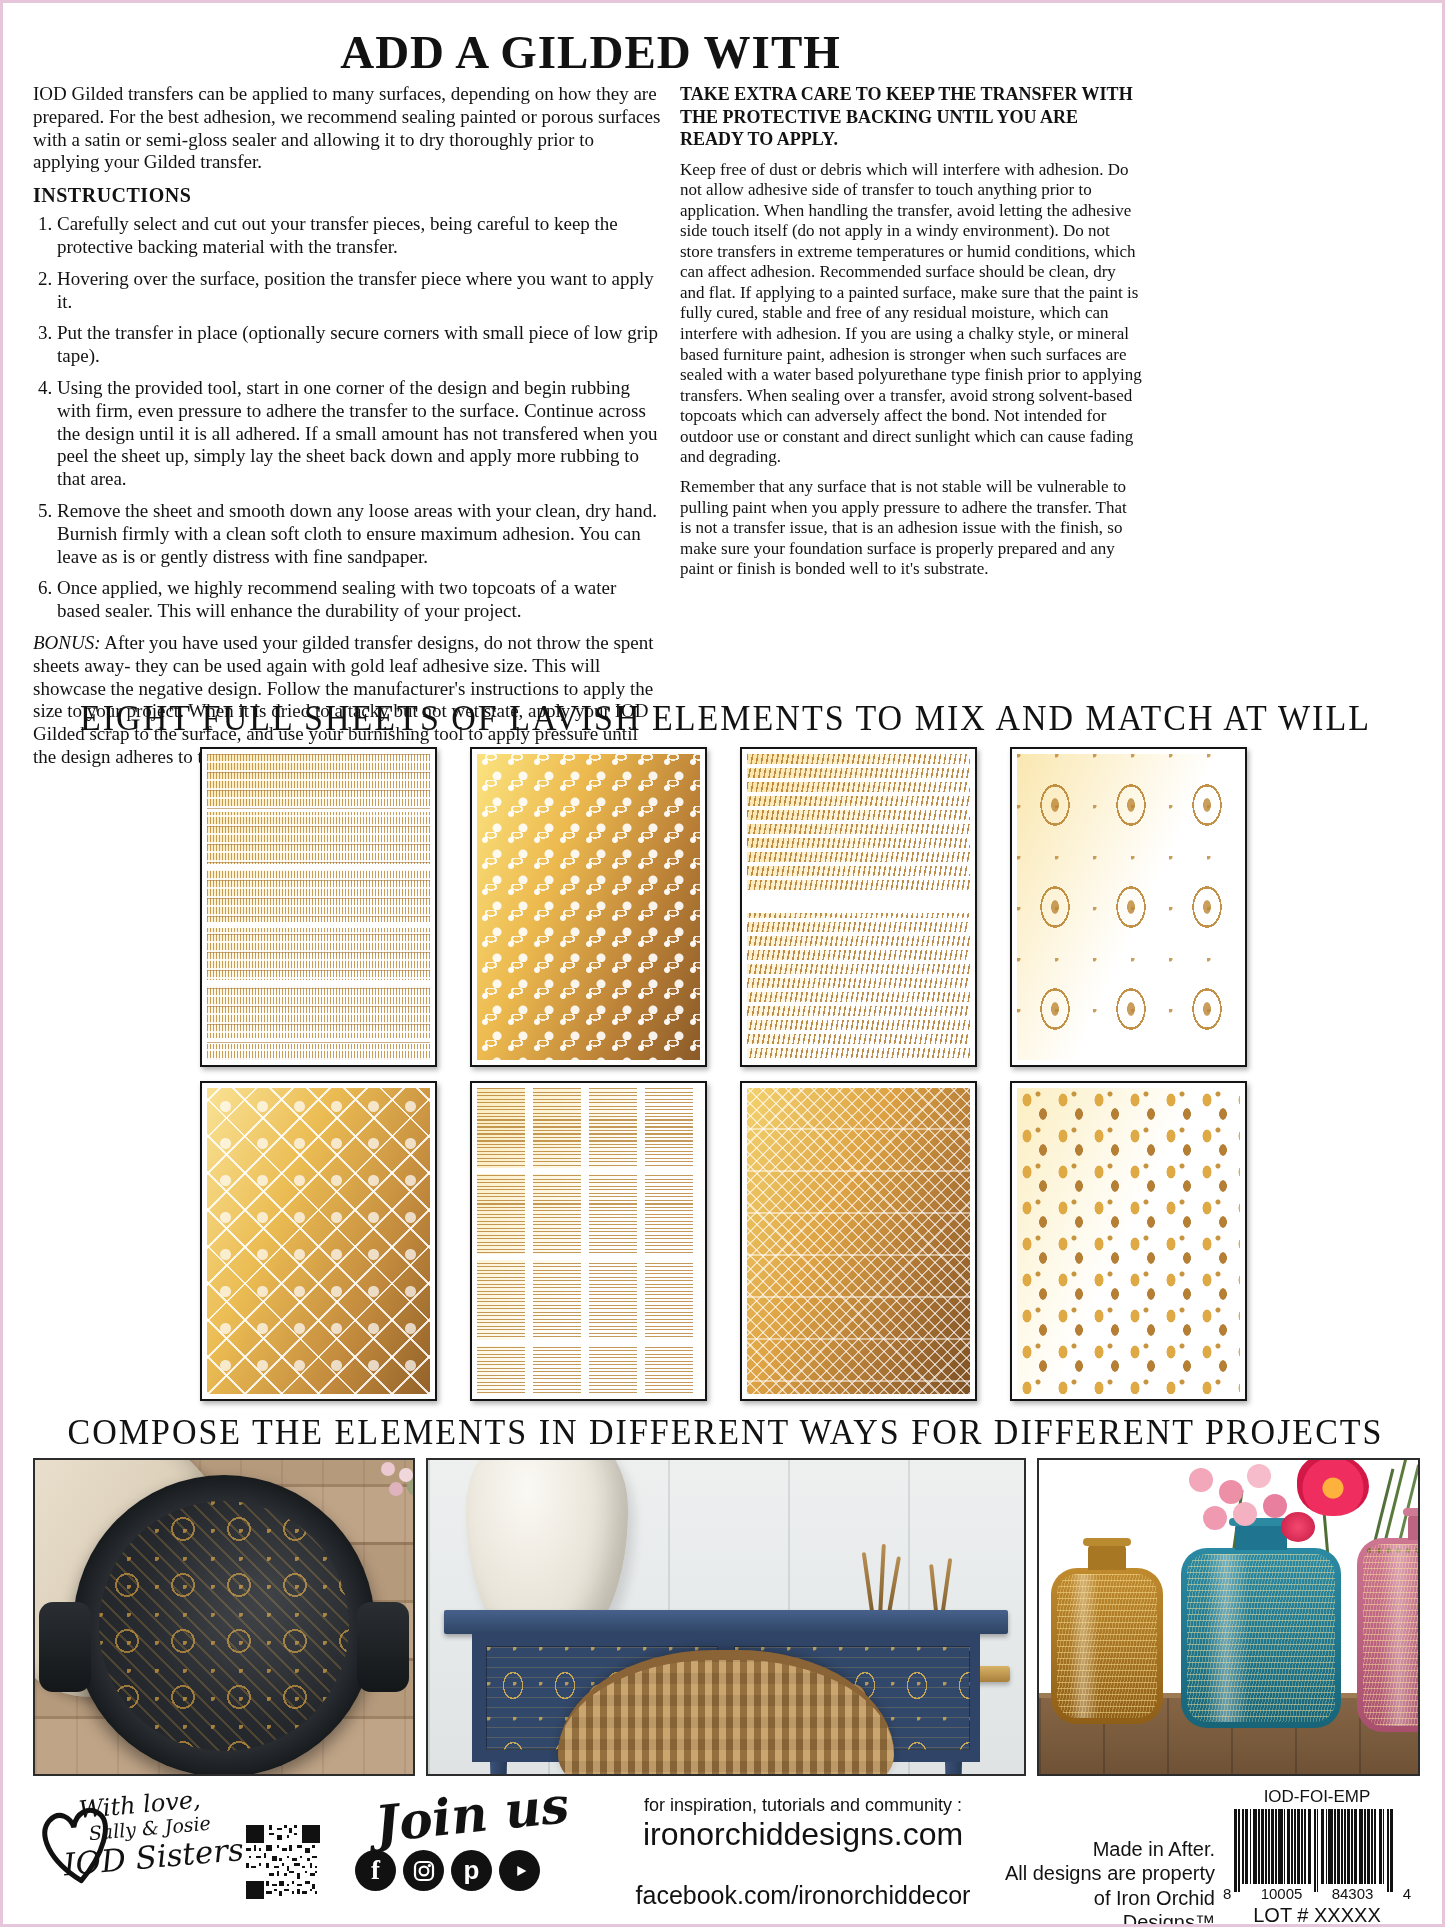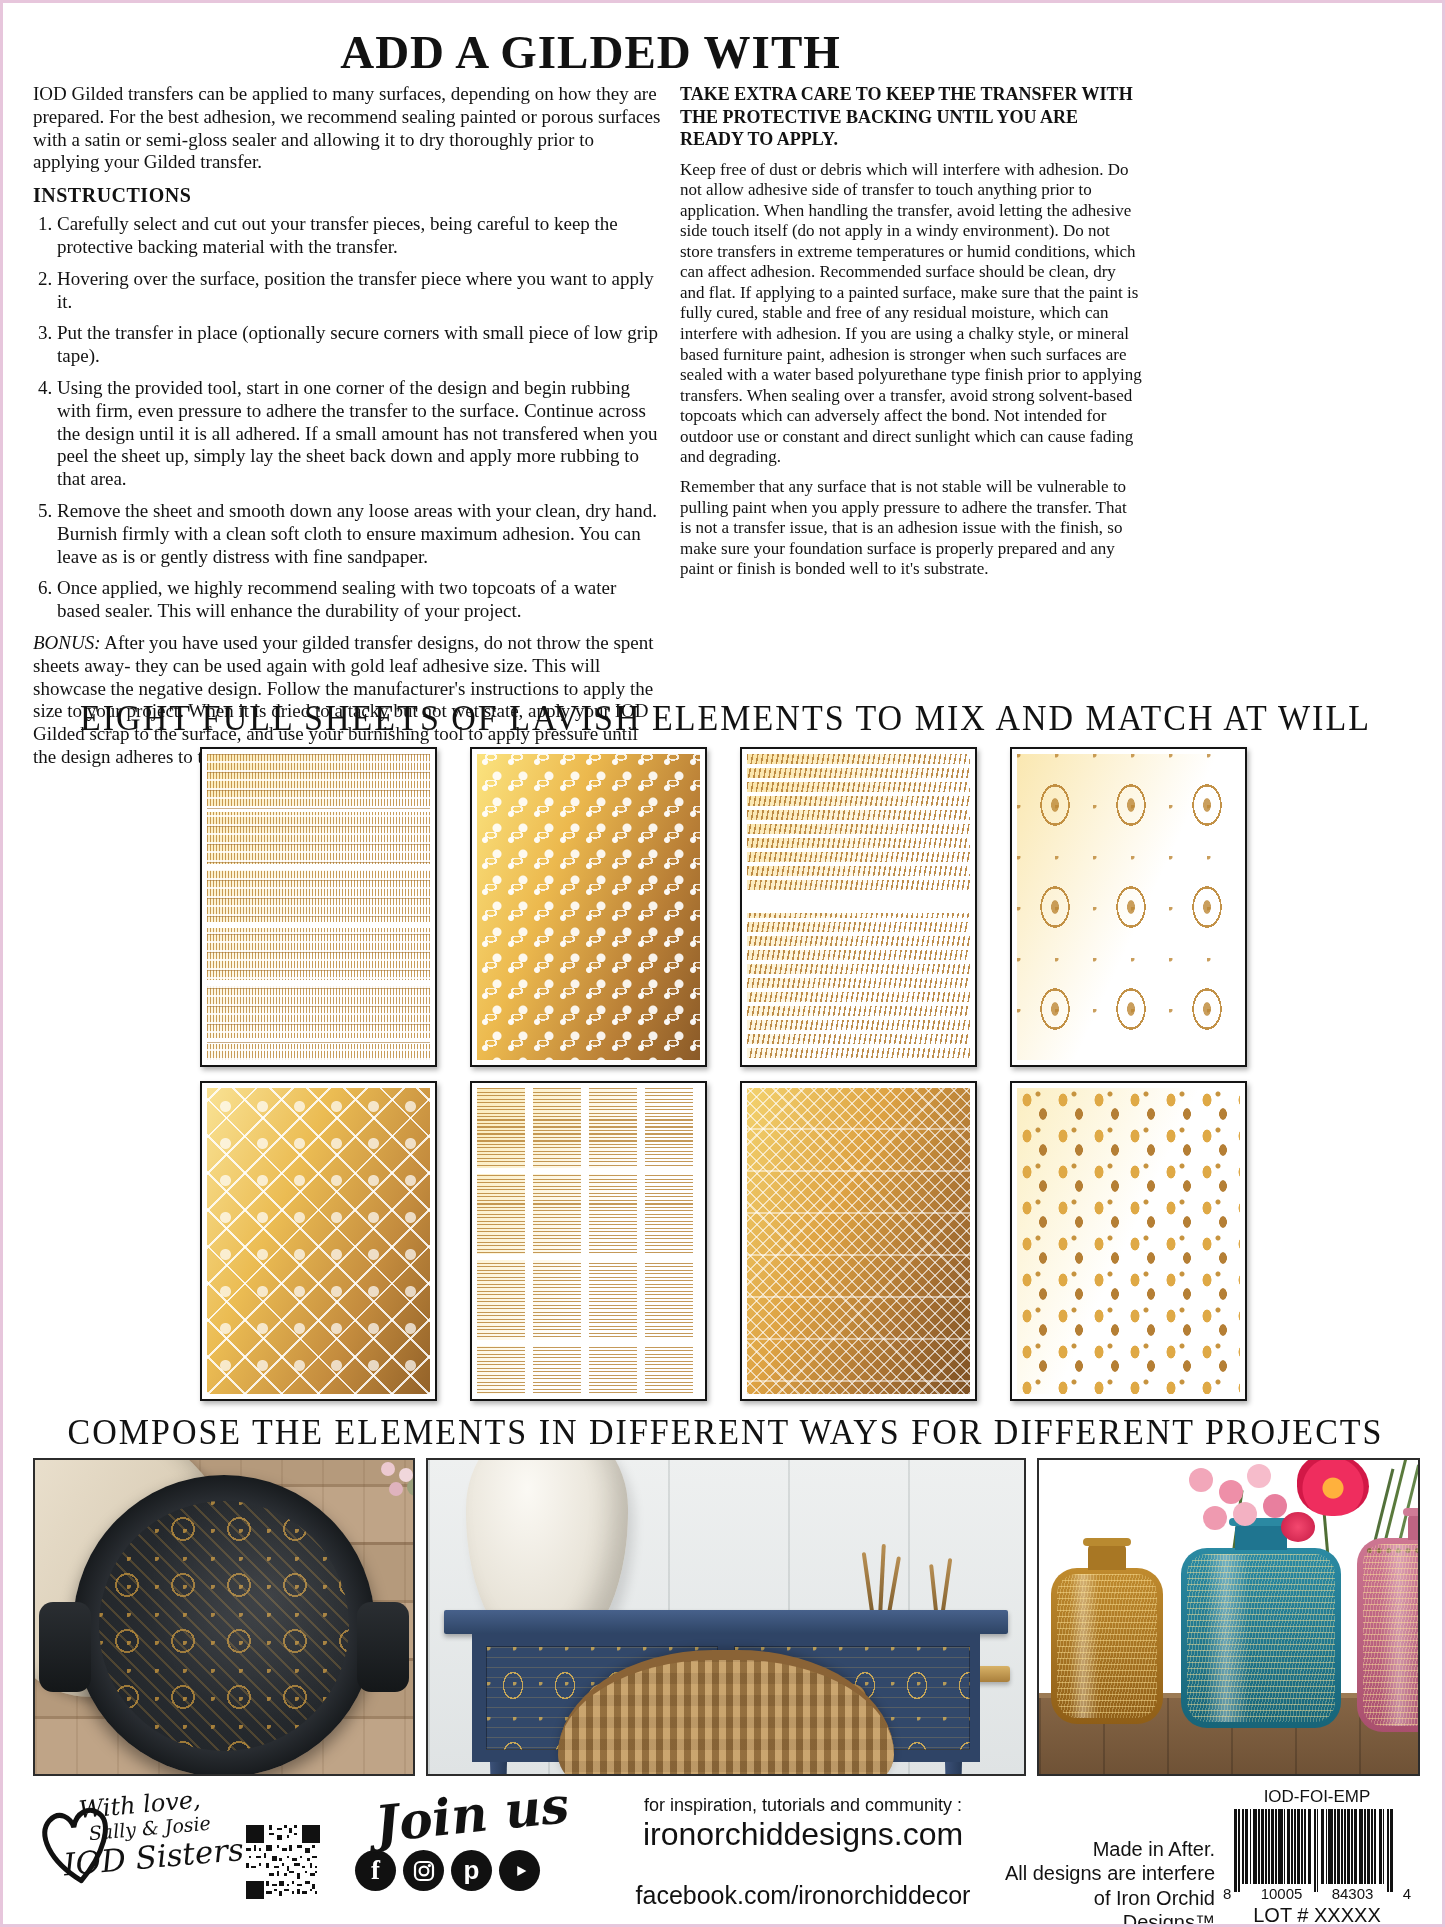--- a/index.html
+++ b/index.html
@@ -434,21 +434,21 @@
     <div class="community">
       <div class="l0">for inspiration, tutorials and community :</div>
       <div class="l1">ironorchiddesigns.com</div>
       <div class="ln">facebook.com/ironorchiddecor</div>
       <div class="ln">pinterest.com/IODdesigns</div>
 
     </div>
 
     <div class="madein">
       <div>Made in After.</div>
-      <div>All designs are interfere</div>
+      <div>All designs are property</div>
       <div>of Iron Orchid Designs™</div>
 
     </div>
 
     <div class="barcode-block">
       <div class="sku">IOD-FOI-EMP</div>
       <svg width="180" height="86" viewBox="0 0 120 60" shape-rendering="crispEdges">
         <g fill="#111">
           <rect x="2" y="0" width="2" height="58"></rect>
             <rect x="5" y="0" width="1" height="58"></rect>

